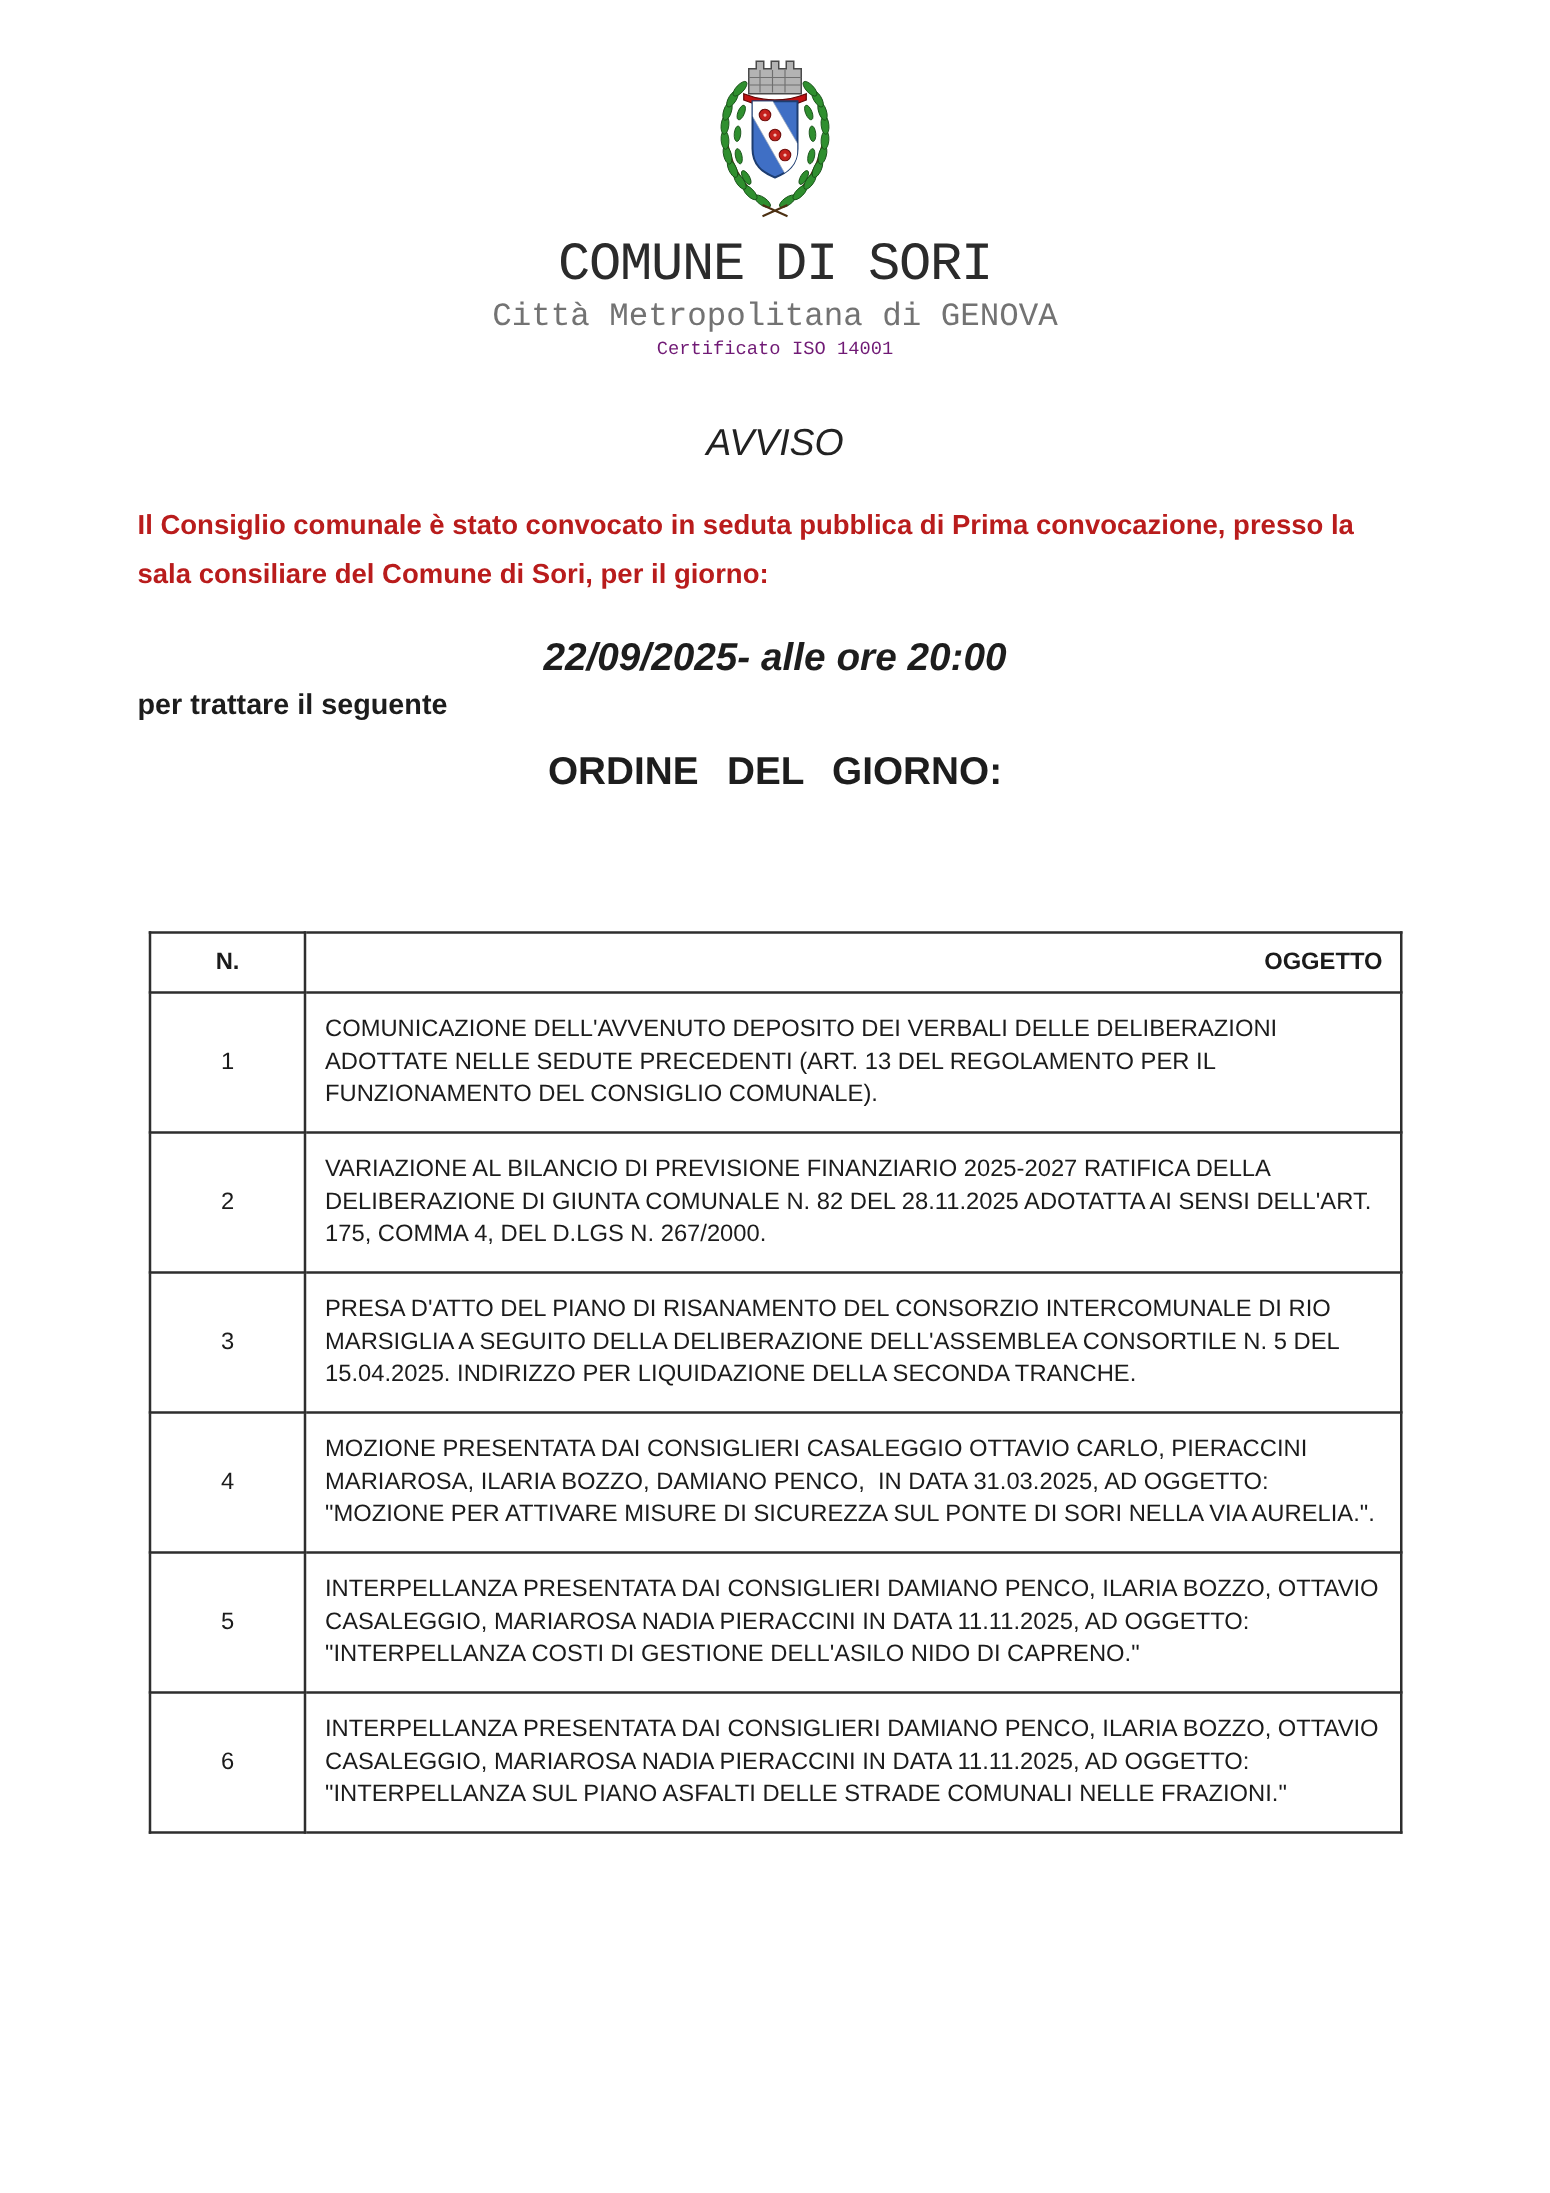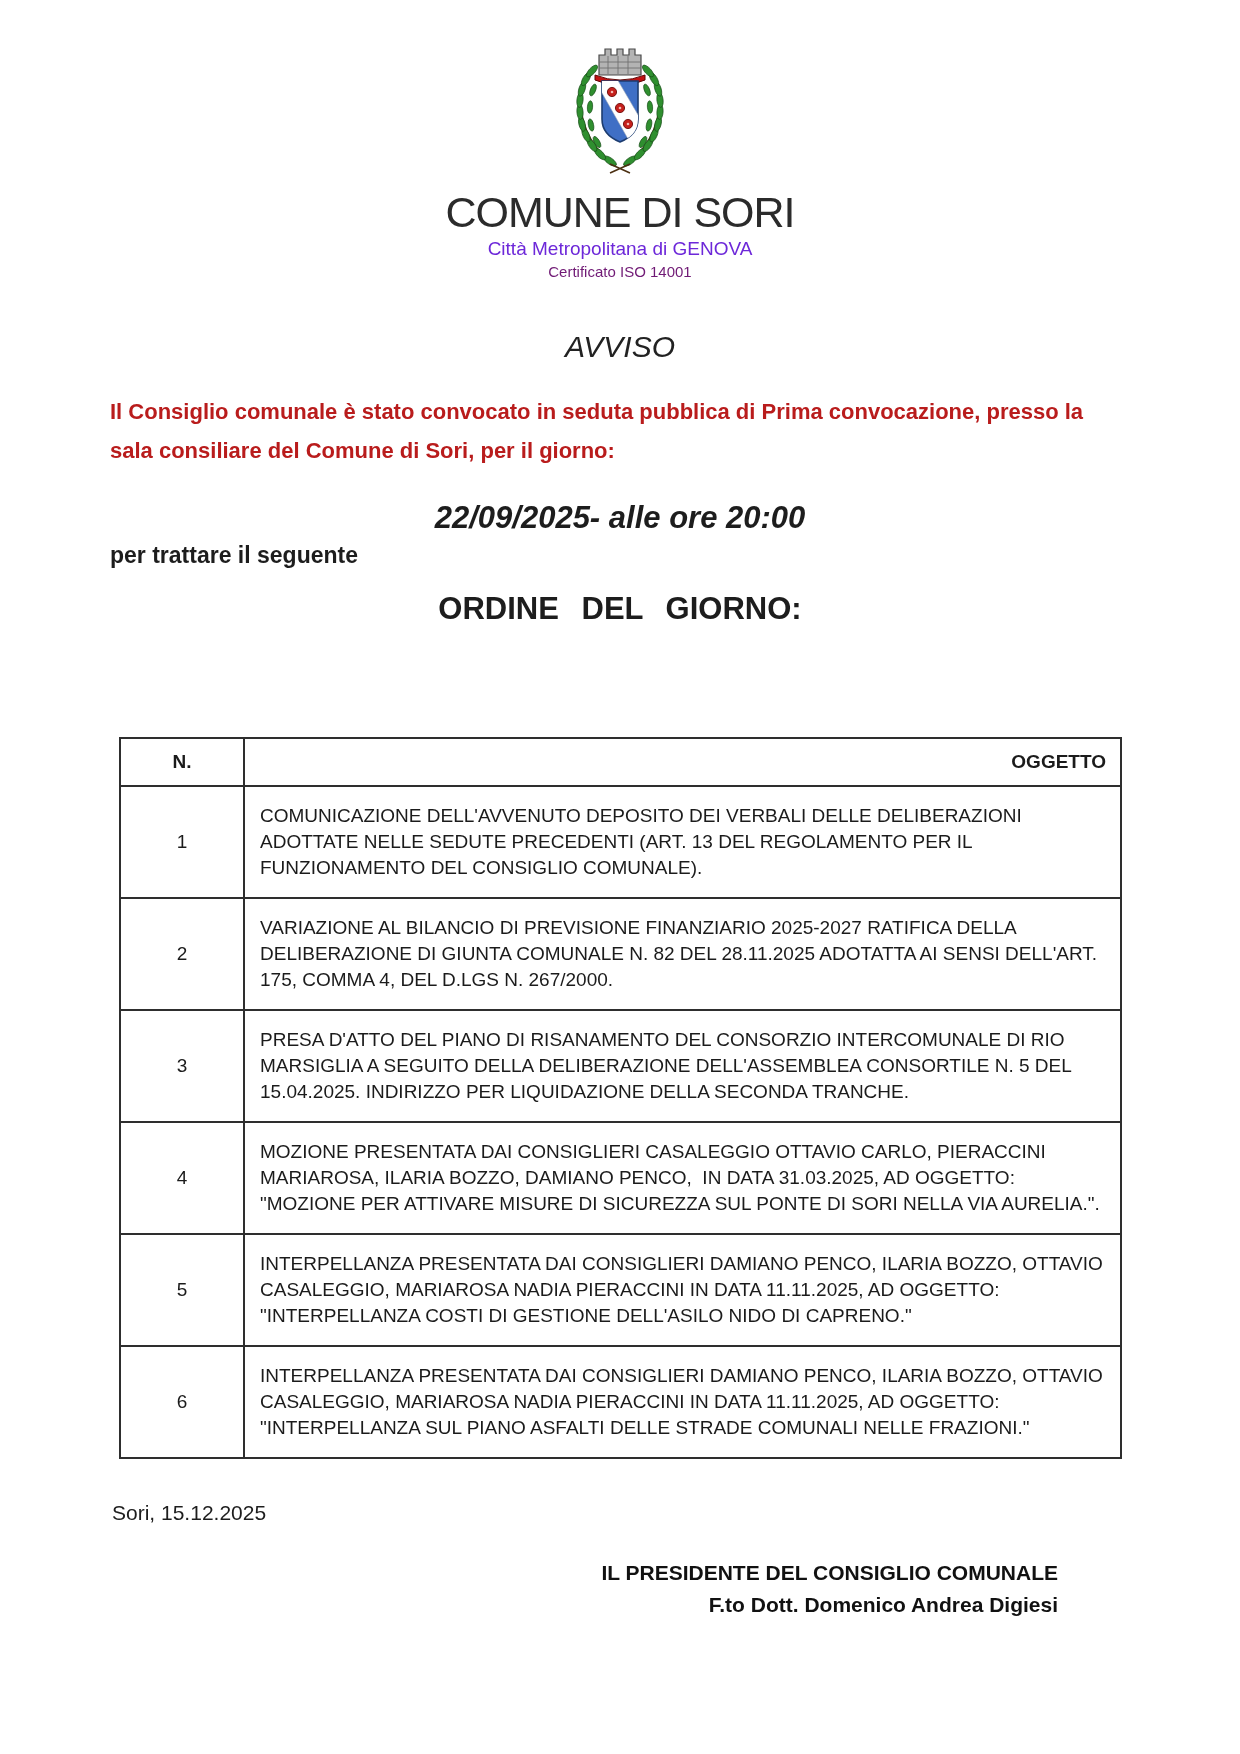--- a/index.html
+++ b/index.html
@@ -6,28 +6,28 @@
   body{
     width:1240px;height:1754px;
     font-family:"Liberation Sans",sans-serif;
     color:#1c1c1c;
     -webkit-font-smoothing:antialiased;
   }
   .page{width:1240px;height:1754px;background:#fff;overflow:hidden;box-sizing:border-box;padding-top:45px;}
   .content{margin:0 110px;width:1020px;}
 
   
-  .doc-header{text-align:center;}
+  .doc-header{text-align:center;font-family:Liberation Mono, monospace;}
   .crest{display:block;margin:0 auto;}
   .muni-title{
     margin:4px 0 0 0;
     font-size:43px;font-weight:400;letter-spacing:-1px;
     color:#2b2b2b;line-height:1.08;
   }
-  .muni-sub1{font-size:19px;font-weight:400;margin-top:3px;color:#6d28d9;}
+  .muni-sub1{font-size:26px;font-weight:400;margin-top:3px;color:#737373;}
   .muni-sub2{font-size:15px;font-weight:400;margin-top:3px;color:#701a75;}
 
   
   .avviso{
     margin-top:50px;text-align:center;
     font-size:30px;font-style:italic;font-weight:400;color:#222;
   }
   .intro{
     margin:28px 0 0 0;
     font-size:22px;font-weight:700;line-height:39px;color:#b91c1c;
@@ -194,22 +194,15 @@
             <td class="cell-sub">INTERPELLANZA PRESENTATA DAI CONSIGLIERI DAMIANO PENCO, ILARIA BOZZO, OTTAVIO CASALEGGIO, MARIAROSA NADIA PIERACCINI IN DATA 11.11.2025, AD OGGETTO: "INTERPELLANZA COSTI DI GESTIONE DELL'ASILO NIDO DI CAPRENO."</td>
           </tr>
             <tr class="">
             <td class="cell-n">6</td>
             <td class="cell-sub">INTERPELLANZA PRESENTATA DAI CONSIGLIERI DAMIANO PENCO, ILARIA BOZZO, OTTAVIO CASALEGGIO, MARIAROSA NADIA PIERACCINI IN DATA 11.11.2025, AD OGGETTO: "INTERPELLANZA SUL PIANO ASFALTI DELLE STRADE COMUNALI NELLE FRAZIONI."</td>
           </tr>
           </tbody>
       </table>
     </main>
 
-    <footer>
-      <div class="place-date">Sori, 15.12.2025</div>
-      <div class="signature">
-        <div>IL PRESIDENTE DEL CONSIGLIO COMUNALE</div>
-        <div>F.to Dott. Domenico Andrea Digiesi</div>
-      </div>
-    </footer>
 
   </div>
 </div>
 
 </body></html>

